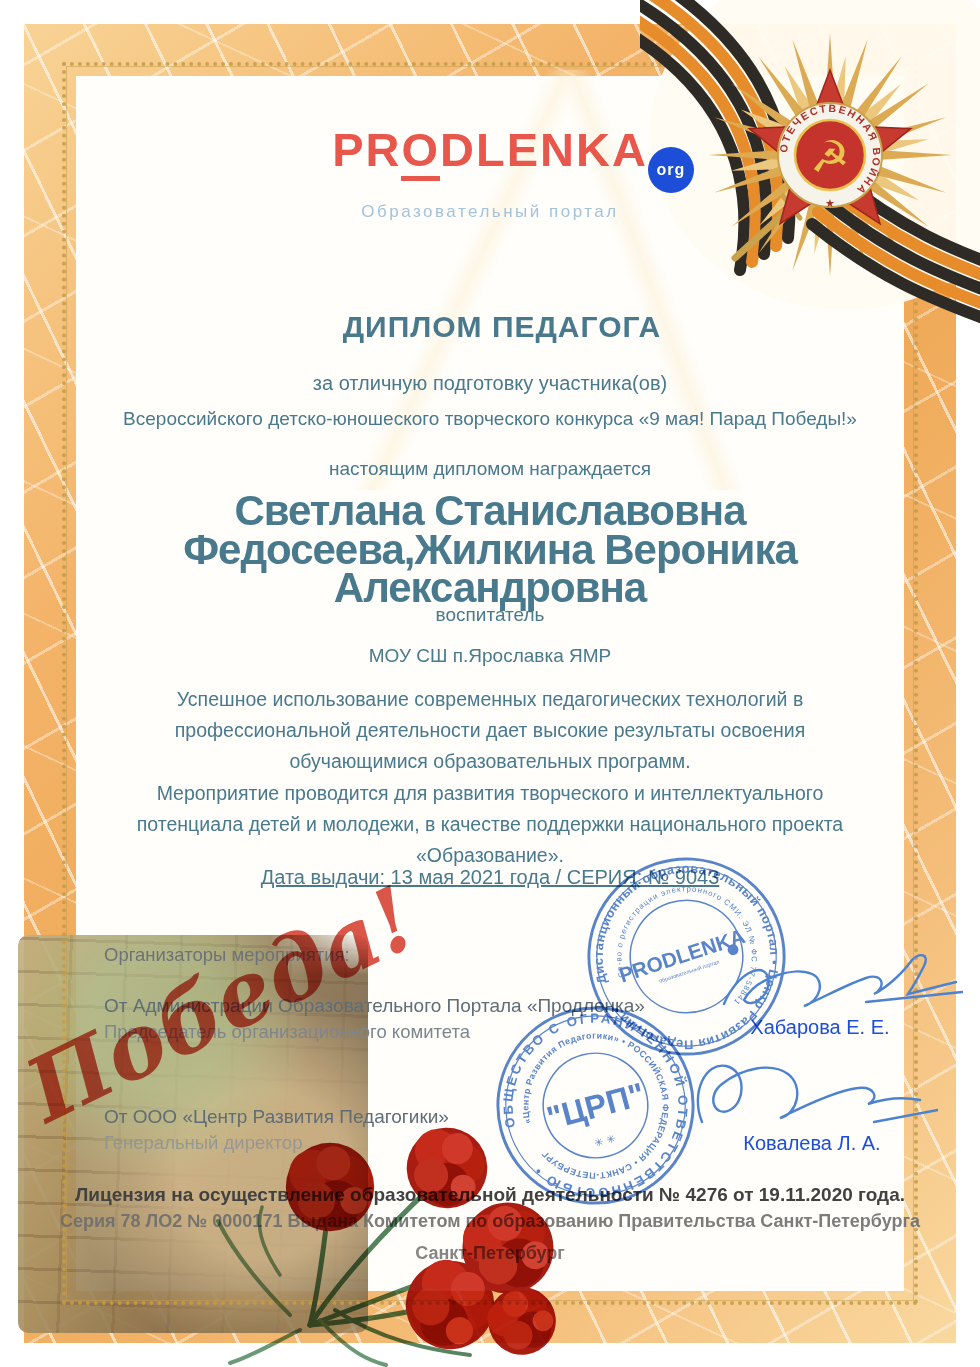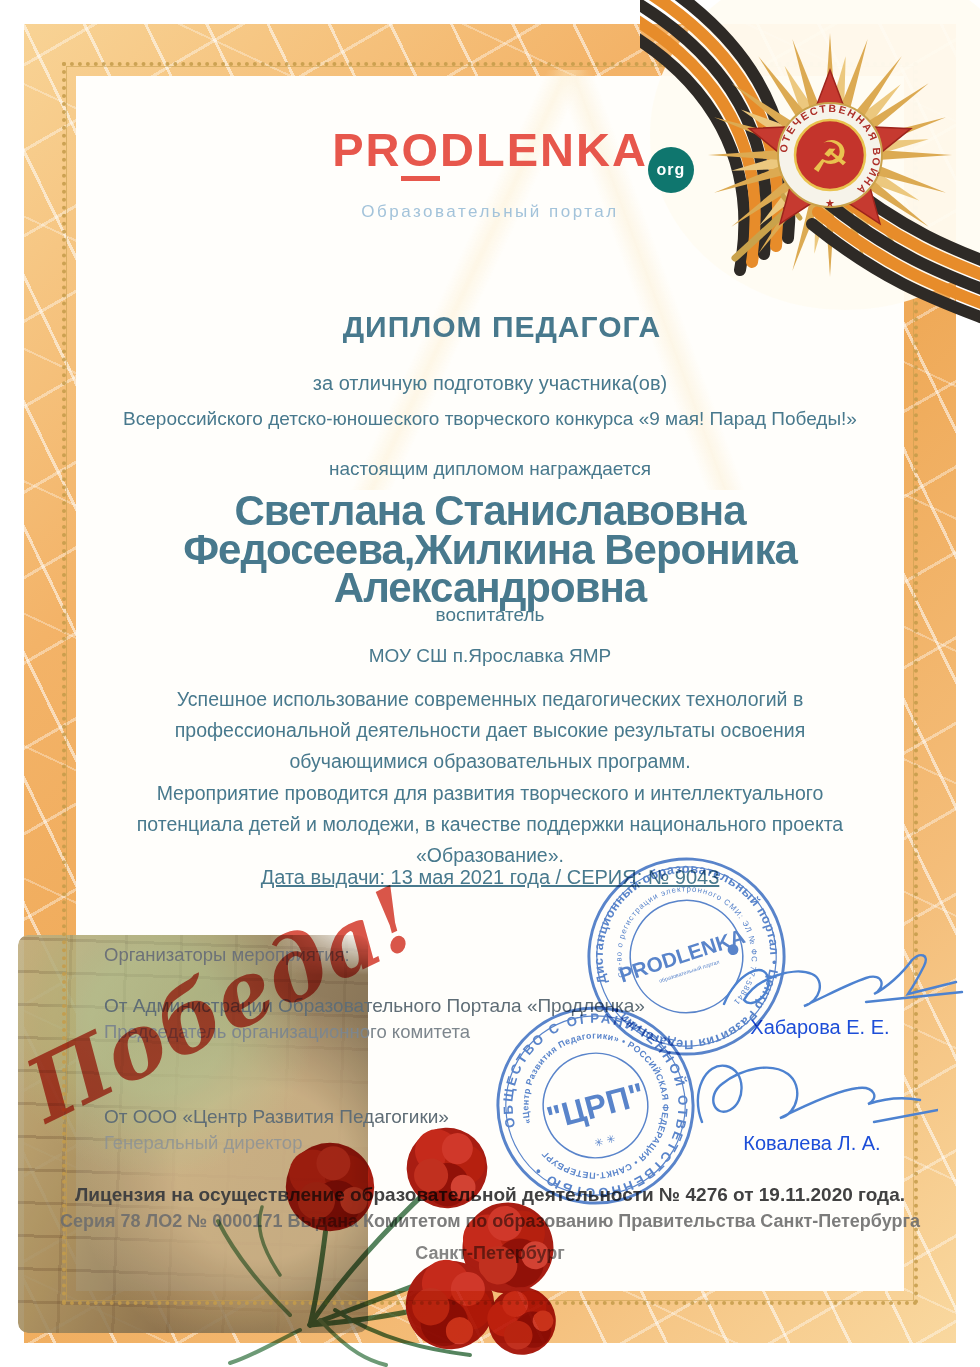--- a/index.html
+++ b/index.html
@@ -18,21 +18,21 @@
   .light-rays{position:absolute;left:70px;top:70px;width:840px;height:420px;z-index:3;pointer-events:none;opacity:.5;
     background:
       linear-gradient(115deg, rgba(255,249,235,0) 46%, rgba(252,236,200,.8) 48%, rgba(255,249,235,0) 50%),
       linear-gradient(70deg, rgba(255,249,235,0) 64%, rgba(250,232,194,.7) 66%, rgba(255,249,235,0) 68%);}
   
   .abs{position:absolute;left:0;right:0;z-index:4;text-align:center;}
   .teal{color:#48798d;}
   .logo-row{top:122px;height:80px;}
   .logo-text{font-size:47px;font-weight:bold;letter-spacing:2px;color:#e7574c;display:inline-block;position:relative;}
   .logo-o{border-bottom:5px solid #e7574c;padding-bottom:0px;}
-  .logo-badge{position:absolute;right:-46px;bottom:-16px;width:46px;height:46px;border-radius:50%;background:#0f766e;
+  .logo-badge{position:absolute;right:-46px;bottom:-16px;width:46px;height:46px;border-radius:50%;background:#1d4ed8;
     color:#fff;font-size:16px;font-weight:bold;letter-spacing:1px;display:flex;align-items:center;justify-content:center;}
   .logo-tagline{top:202px;font-size:17px;letter-spacing:2.5px;color:#a3c3da;}
   .title{top:310px;font-size:30px;font-weight:bold;letter-spacing:1px;padding-left:24px;}
   .award-reason{top:372px;font-size:20px;}
   .contest{top:408px;font-size:19px;}
   .award-intro{top:458px;font-size:19px;}
   .name{top:492px;font-size:42px;font-weight:bold;letter-spacing:-1px;line-height:.92;margin:0 auto;width:760px;}
   .position{top:604px;font-size:19px;}
   .organization{top:645px;font-size:19px;}
   .para1{top:684px;width:650px;margin:0 auto;font-size:19.5px;line-height:1.58;}

